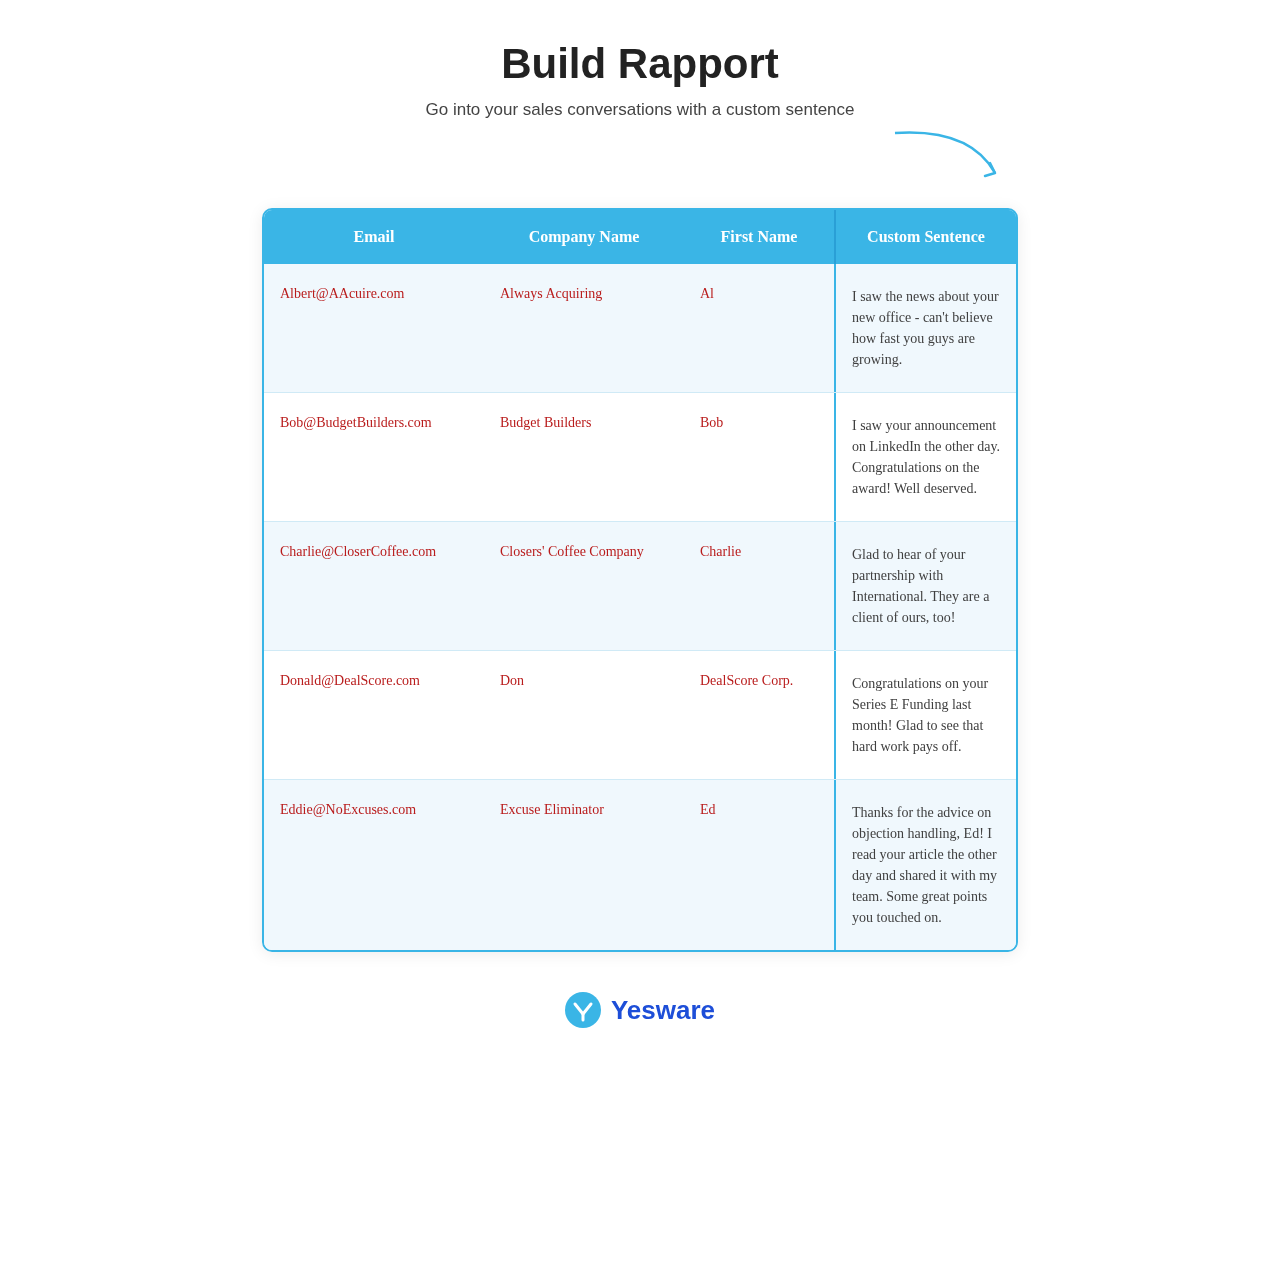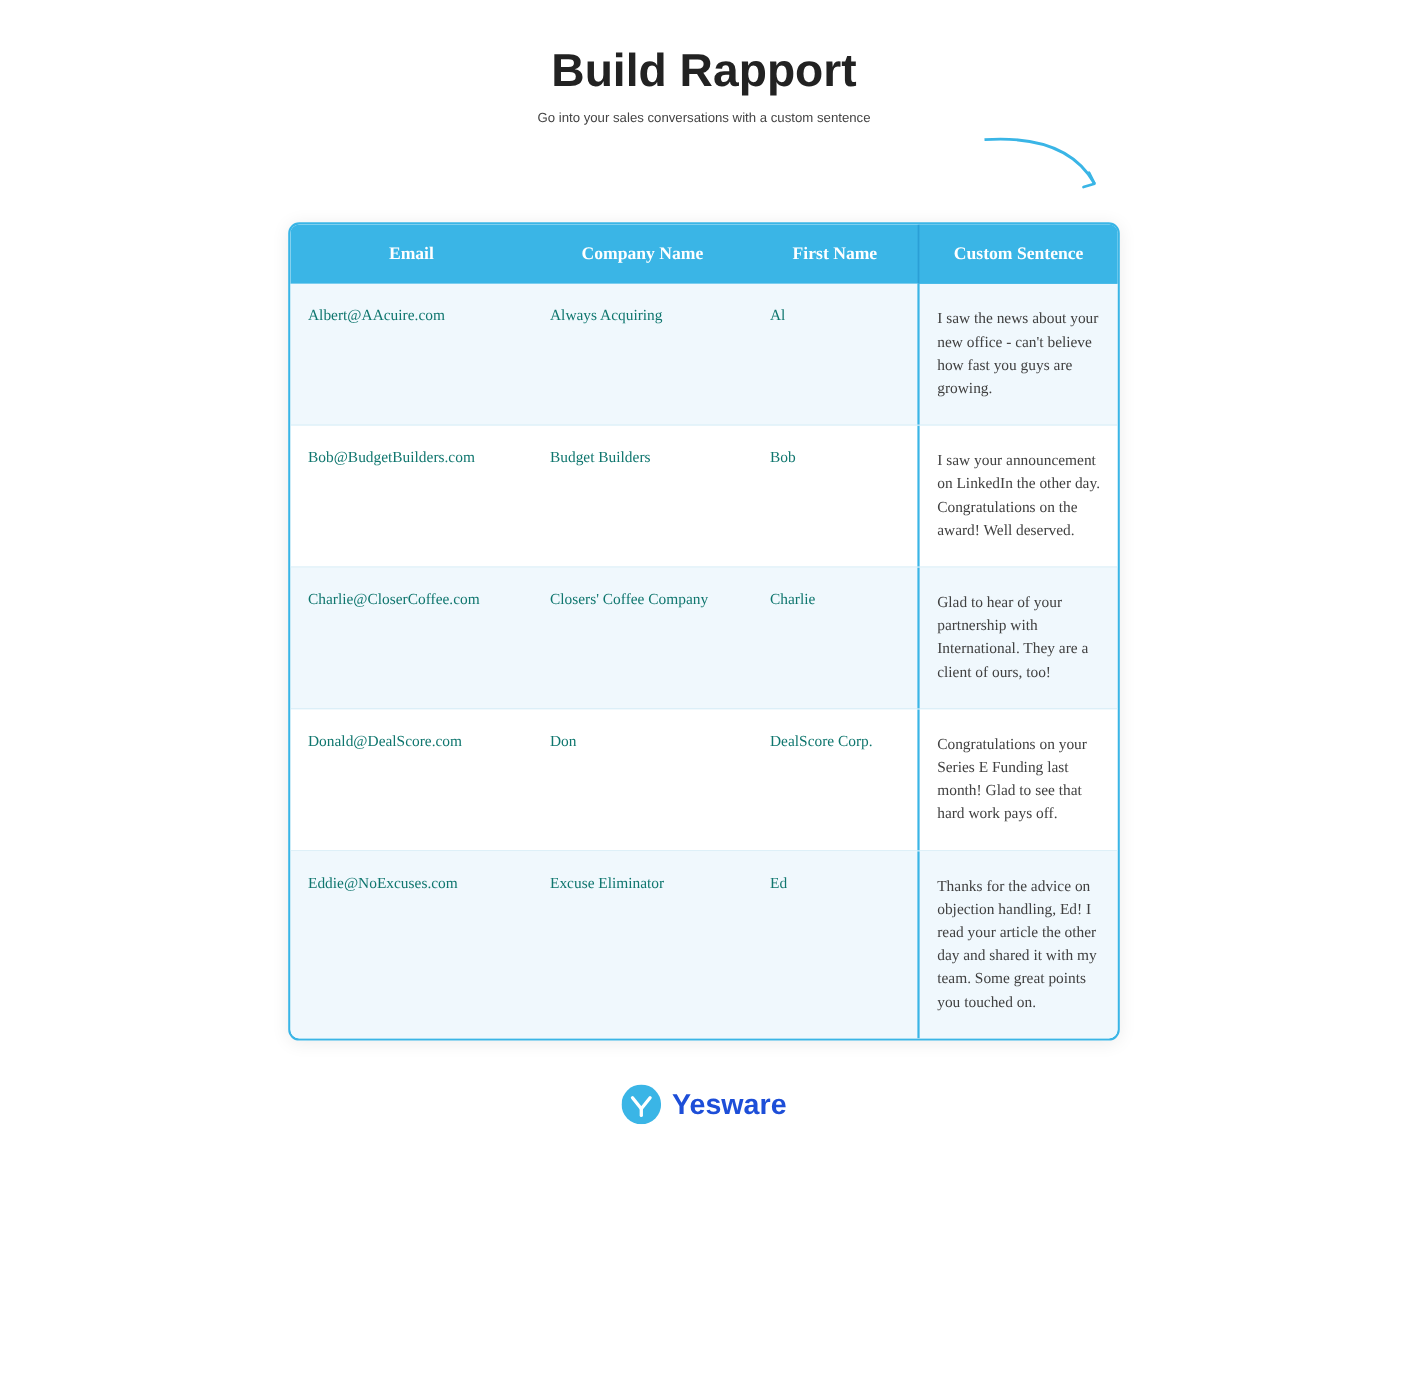--- a/index.html
+++ b/index.html
@@ -14,21 +14,21 @@
       width: 1280px;
     }
     .page-title {
       font-size: 42px;
       font-weight: 800;
       color: #222222;
       margin-bottom: 12px;
       text-align: center;
     }
     .subtitle {
-      font-size: 12px;
+      font-size: 17px;
       color: #444444;
       margin-bottom: 8px;
       text-align: center;
     }
     .arrow-area {
       width: 100%;
       max-width: 900px;
       position: relative;
       height: 60px;
       margin-bottom: 20px;
@@ -74,21 +74,21 @@
     }
     .table-row:nth-child(even) {
       background: #ffffff;
     }
     .table-row:last-child {
       border-bottom: none;
     }
     .cell {
       padding: 22px 16px;
       font-size: 14px;
-      color: #0f766e;
+      color: #b91c1c;
       vertical-align: top;
       display: flex;
       align-items: flex-start;
     }
     .cell.custom {
       border-left: 2px solid #3ab5e6;
       color: #404040;
       font-size: 14px;
       line-height: 1.5;
     }

